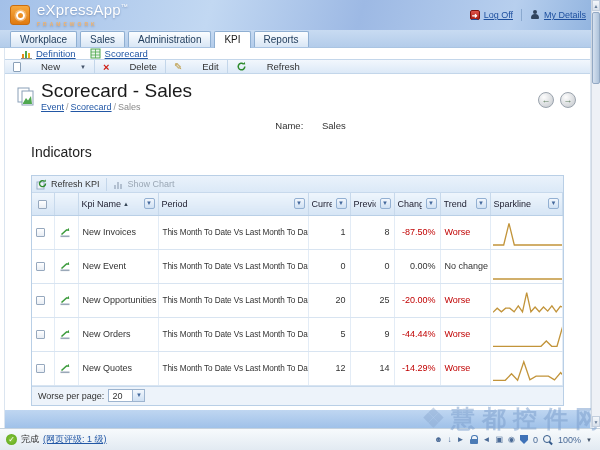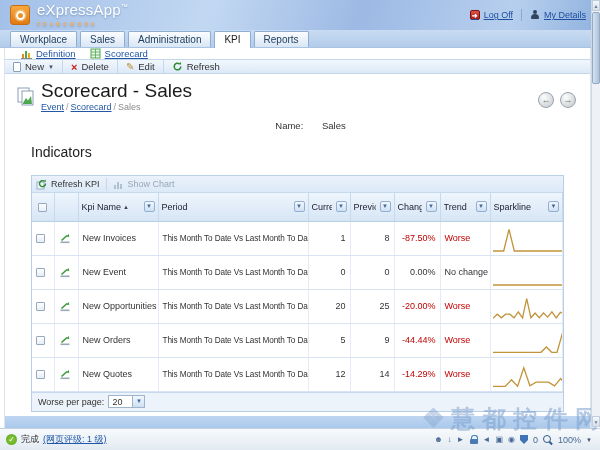--- a/index.html
+++ b/index.html
@@ -35,21 +35,21 @@
     border-radius:2px 2px 0 0; cursor:pointer; }
   .tab.active { background:#fff; color:#1a1a1a; height:17px; line-height:16px; position:relative; top:1px; }
 
   
   .main { flex:1; background:#fff; margin:0 9px 0 4px; border-left:1px solid #dbe5f0; border-right:1px solid #dbe5f0;
     display:flex; flex-direction:column; overflow:hidden; }
   .subnav { height:18px; display:flex; align-items:center; gap:14px; padding-left:16px; }
   .subnav a { display:flex; align-items:center; gap:4px; color:#2257a5; font-size:9.5px; text-decoration:underline; cursor:pointer; }
   .toolbar { height:19px; background:linear-gradient(#f2f7fd,#dcE9f7); border-top:1px solid #c3d6ea; border-bottom:1px solid #c3d6ea;
     display:flex; align-items:center; font-size:9.5px; color:#333; }
-  .tb-btn { display:flex; align-items:center; gap:4px; padding:0 8px; height:100%; cursor:pointer; }
+  .tb-btn { display:flex; align-items:center; gap:20px; padding:0 8px; height:100%; cursor:pointer; }
   .tb-sep { width:1px; height:13px; background:#c3d6ea; }
   .ico-page { width:8px; height:10px; background:#fff; border:1px solid #8aa0b8; border-radius:1px; }
   .ico-x { color:#cf1d12; font-weight:bold; font-size:11px; line-height:10px; }
   .ico-pencil { color:#b8912f; font-size:10px; line-height:10px; }
   .dd-arrow { font-size:6px; color:#44546a; }
 
   .page-head { height:40px; display:flex; align-items:center; padding:7px 14px 0 12px; }
   .page-title-block { margin-left:6px; }
   .page-title { font-size:19px; color:#1a1a1a; line-height:19px; }
   .breadcrumb { font-size:9px; margin-top:2px; color:#8a8a8a; }
@@ -64,21 +64,21 @@
   .name-row .val { margin-left:16px; }
   .section-title { margin:13px 0 8px 26px; font-size:14px; color:#222; }
 
   
   .grid { margin:7px 26px 0 26px; border:1px solid #b9cfe6; }
   .grid-toolbar { height:17px; background:linear-gradient(#eaf2fb,#dbe9f7); border-bottom:1px solid #c7d9ec;
     display:flex; align-items:center; gap:6px; font-size:9px; padding-left:4px; }
   .gt-btn { display:flex; align-items:center; gap:4px; cursor:pointer; }
   .gt-btn.disabled { color:#9aa7b5; cursor:default; }
   table { width:100%; border-collapse:collapse; table-layout:fixed; }
-  th { height:28px; background:linear-gradient(#eef5fc,#d6e5f5); border-right:1px solid #c7d9ec; border-bottom:1px solid #b9cfe6;
+  th { height:22px; background:linear-gradient(#eef5fc,#d6e5f5); border-right:1px solid #c7d9ec; border-bottom:1px solid #b9cfe6;
     font-size:9px; font-weight:normal; color:#223; padding:0 3px; }
   .th-inner { display:flex; align-items:center; gap:2px; }
   .th-label { white-space:nowrap; overflow:hidden; }
   .th-spring { flex:1; }
   .sort-asc { font-size:6px; color:#345; }
   .filter-btn { width:11px; height:11px; flex:0 0 11px; border:1px solid #93b0d2; border-radius:2px;
     background:linear-gradient(#f2f7fd,#cfe0f3); font-size:6px; color:#44699c; line-height:9px; text-align:center; cursor:pointer; }
   td { height:34px; border-right:1px solid #e3ecf6; border-bottom:1px solid #d8e4f1; font-size:9px; color:#333;
     padding:5px 4px; background:#fff; white-space:nowrap; overflow:hidden; }
   td.num { text-align:right; }

